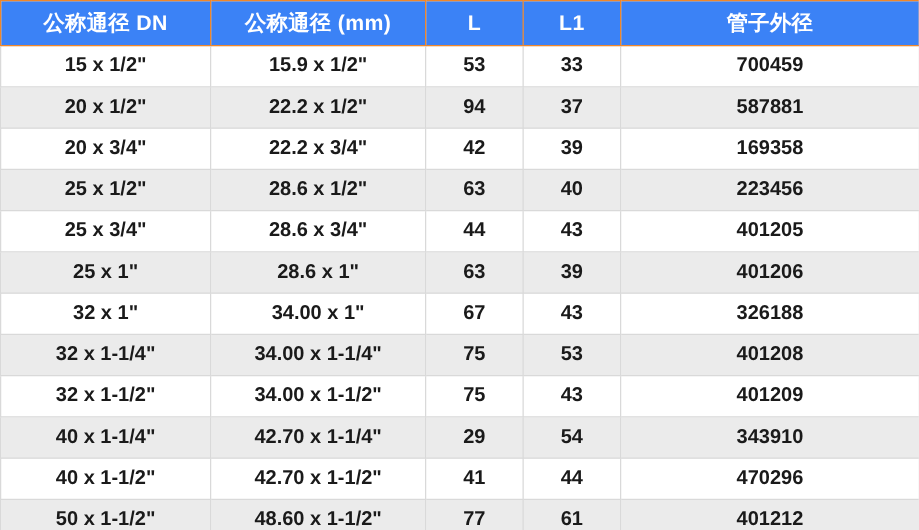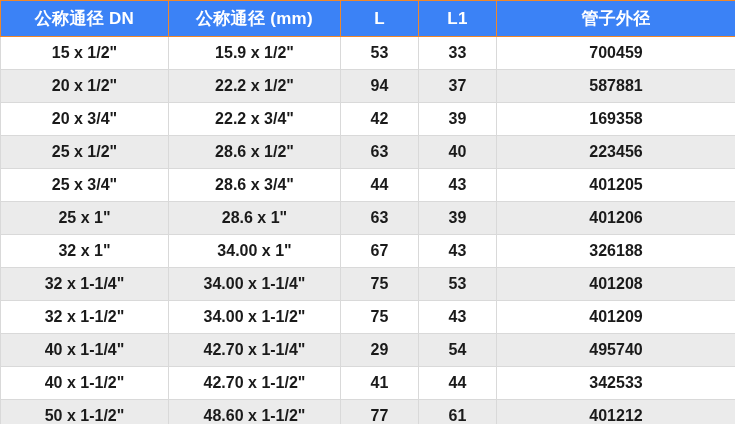--- a/index.html
+++ b/index.html
@@ -135,28 +135,28 @@
         <td>34.00 x 1-1/2"</td>
         <td>75</td>
         <td>43</td>
         <td>401209</td>
       </tr>
       <tr class="even">
         <td>40 x 1-1/4"</td>
         <td>42.70 x 1-1/4"</td>
         <td>29</td>
         <td>54</td>
-        <td>495740</td>
+        <td>343910</td>
       </tr>
       <tr class="odd">
         <td>40 x 1-1/2"</td>
         <td>42.70 x 1-1/2"</td>
         <td>41</td>
         <td>44</td>
-        <td>342533</td>
+        <td>470296</td>
       </tr>
       <tr class="even">
         <td>50 x 1-1/2"</td>
         <td>48.60 x 1-1/2"</td>
         <td>77</td>
         <td>61</td>
         <td>401212</td>
       </tr>
     </tbody>
 </table>

